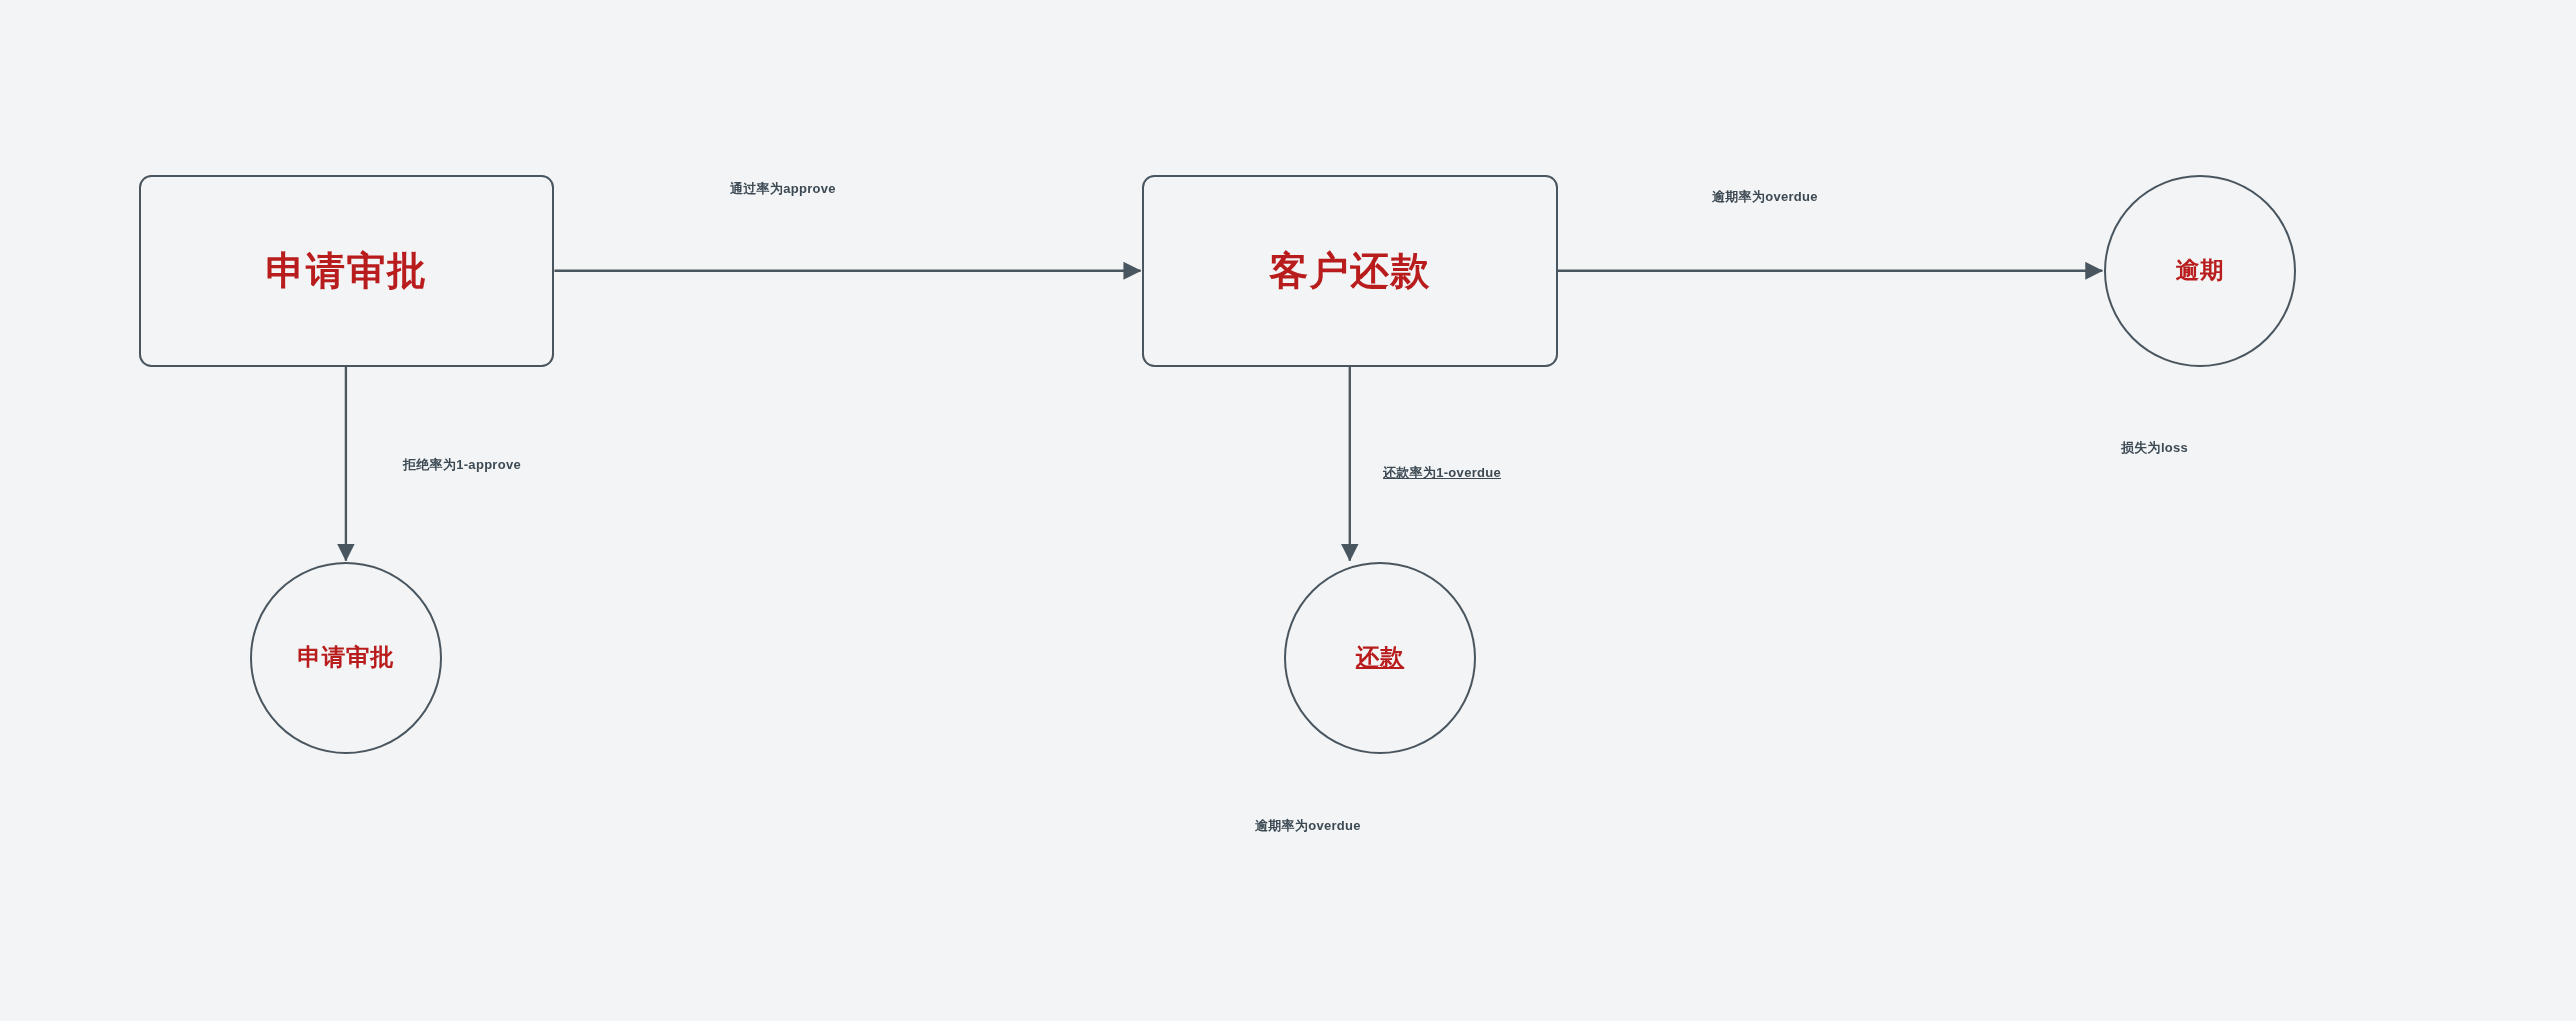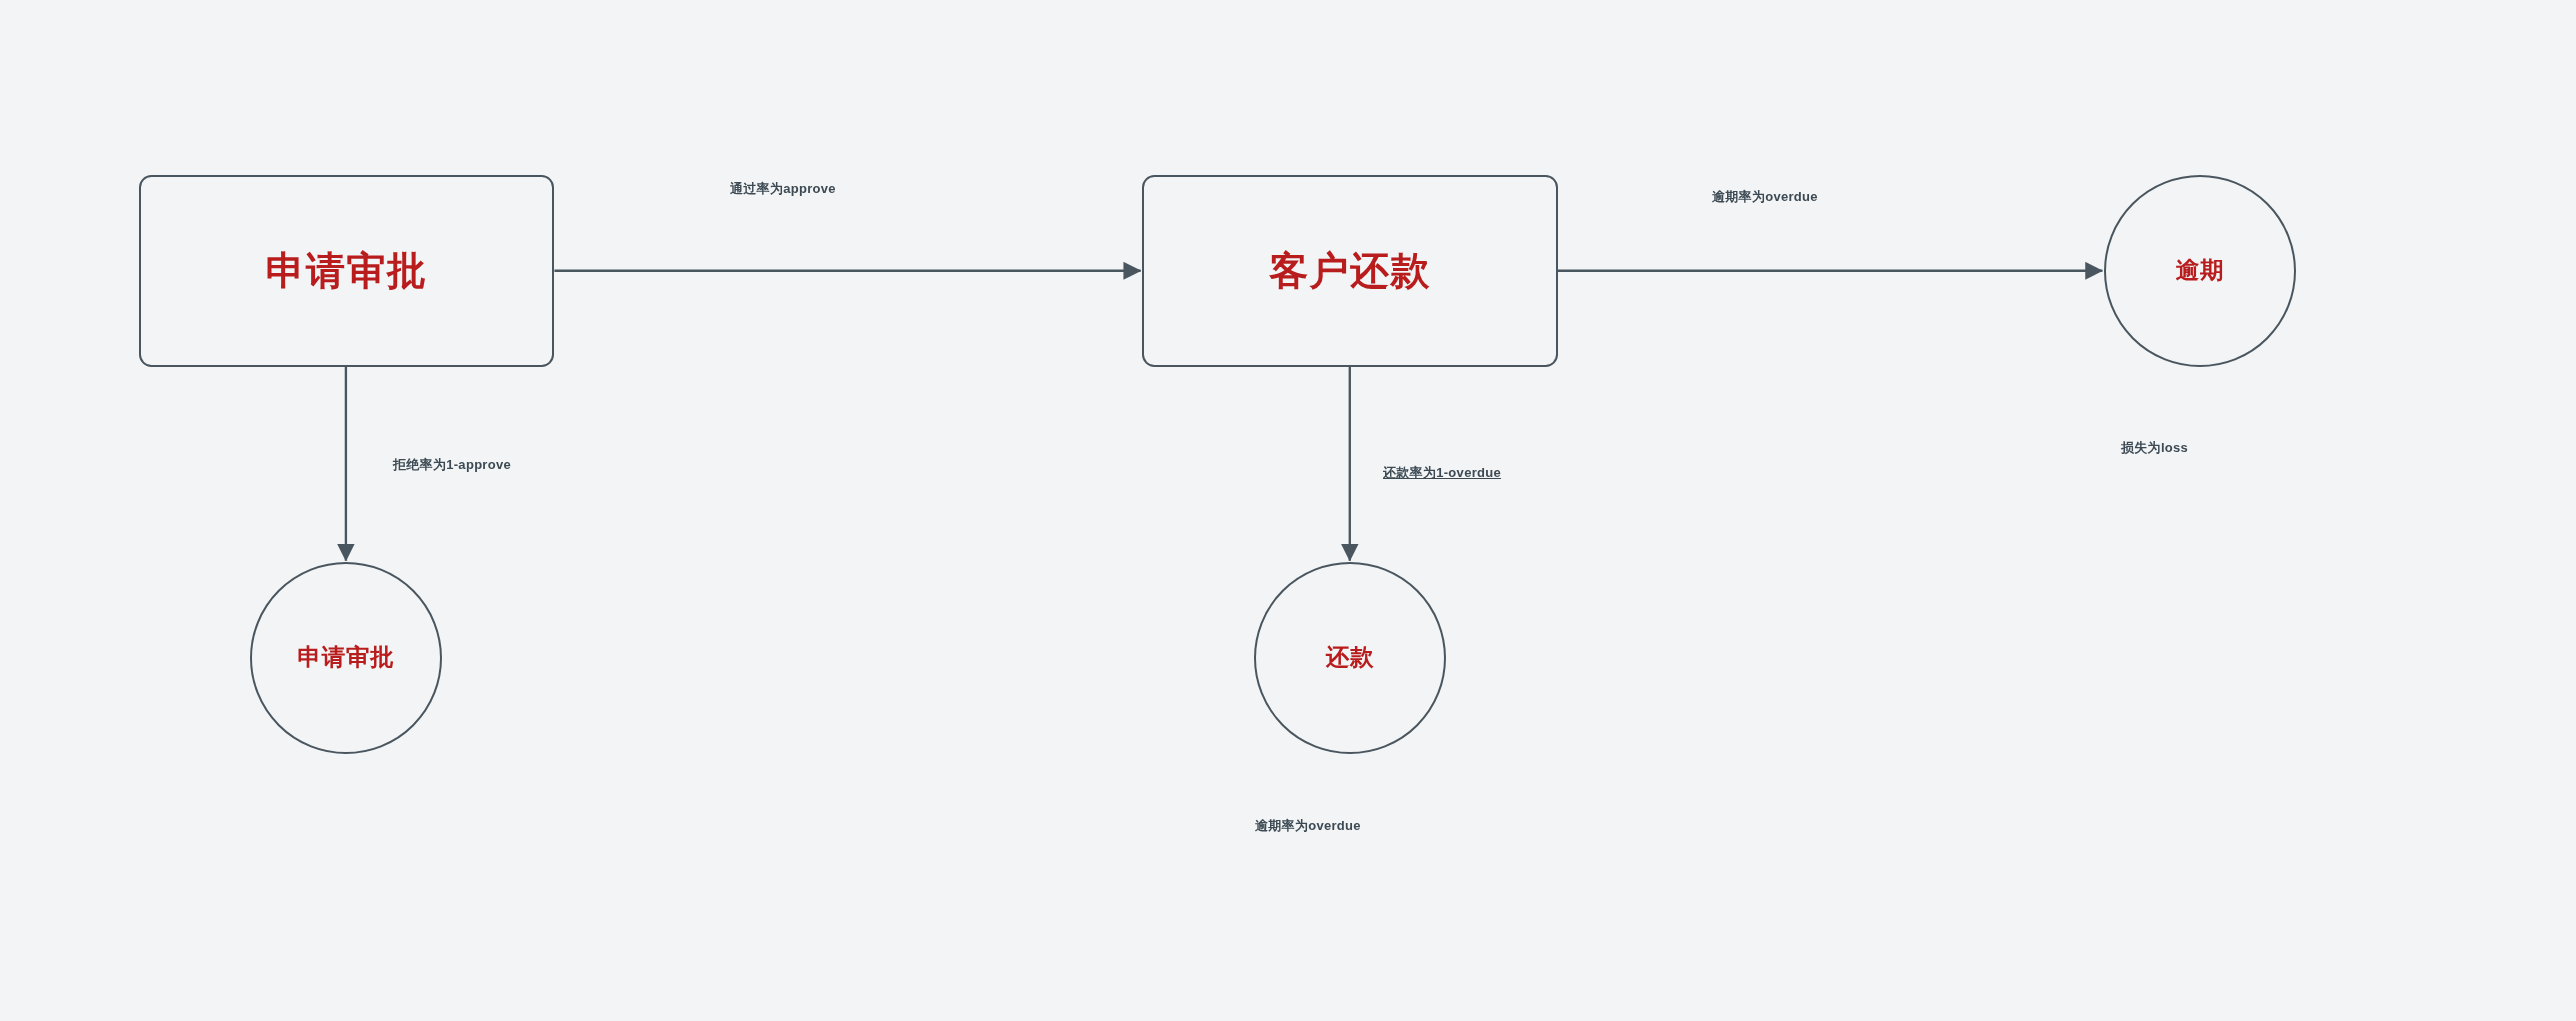--- a/index.html
+++ b/index.html
@@ -49,33 +49,33 @@
     font-size: 23.5px;
     font-weight: bold;
     letter-spacing: 0.7px;
   }
 
   .node-box-approval { left: 139px;  top: 175px; width: 415px; height: 192px; }
   .node-box-repay    { left: 1142px; top: 175px; width: 416px; height: 192px; }
 
   .node-circle-overdue { left: 2104px; top: 175px;  width: 192px; height: 192px; }
   .node-circle-reject  { left: 250px;  top: 562px;  width: 192px; height: 192px; }
-  .node-circle-repaid  { left: 1254px; top: 562px;  width: 192px; height: 192px; }
+  .node-circle-repaid  { left: 1284px; top: 562px;  width: 192px; height: 192px; text-decoration: underline; }
 
   
   .label {
     position: absolute;
     color: #3d4a54;
     font-size: 13px;
     font-weight: bold;
     letter-spacing: 0.3px;
     white-space: nowrap;
   }
   .edge-label-approve  { left: 730px; top: 180px; }
-  .edge-label-reject   { left: 393px;  top: 456px; text-align: center; }
+  .edge-label-reject   { left: 403px;  top: 456px; text-align: center; }
   .edge-label-overdue  { left: 1712px; top: 188px; }
   .edge-label-repaid   { left: 1383px; top: 464px; text-decoration: underline; }
 
   .outcome-label-loss    { left: 2121px; top: 439px; }
   .outcome-label-revenue { left: 1255px; top: 817px; }
 </style>
 </head>
 <body>
 
 <div id="canvas">

